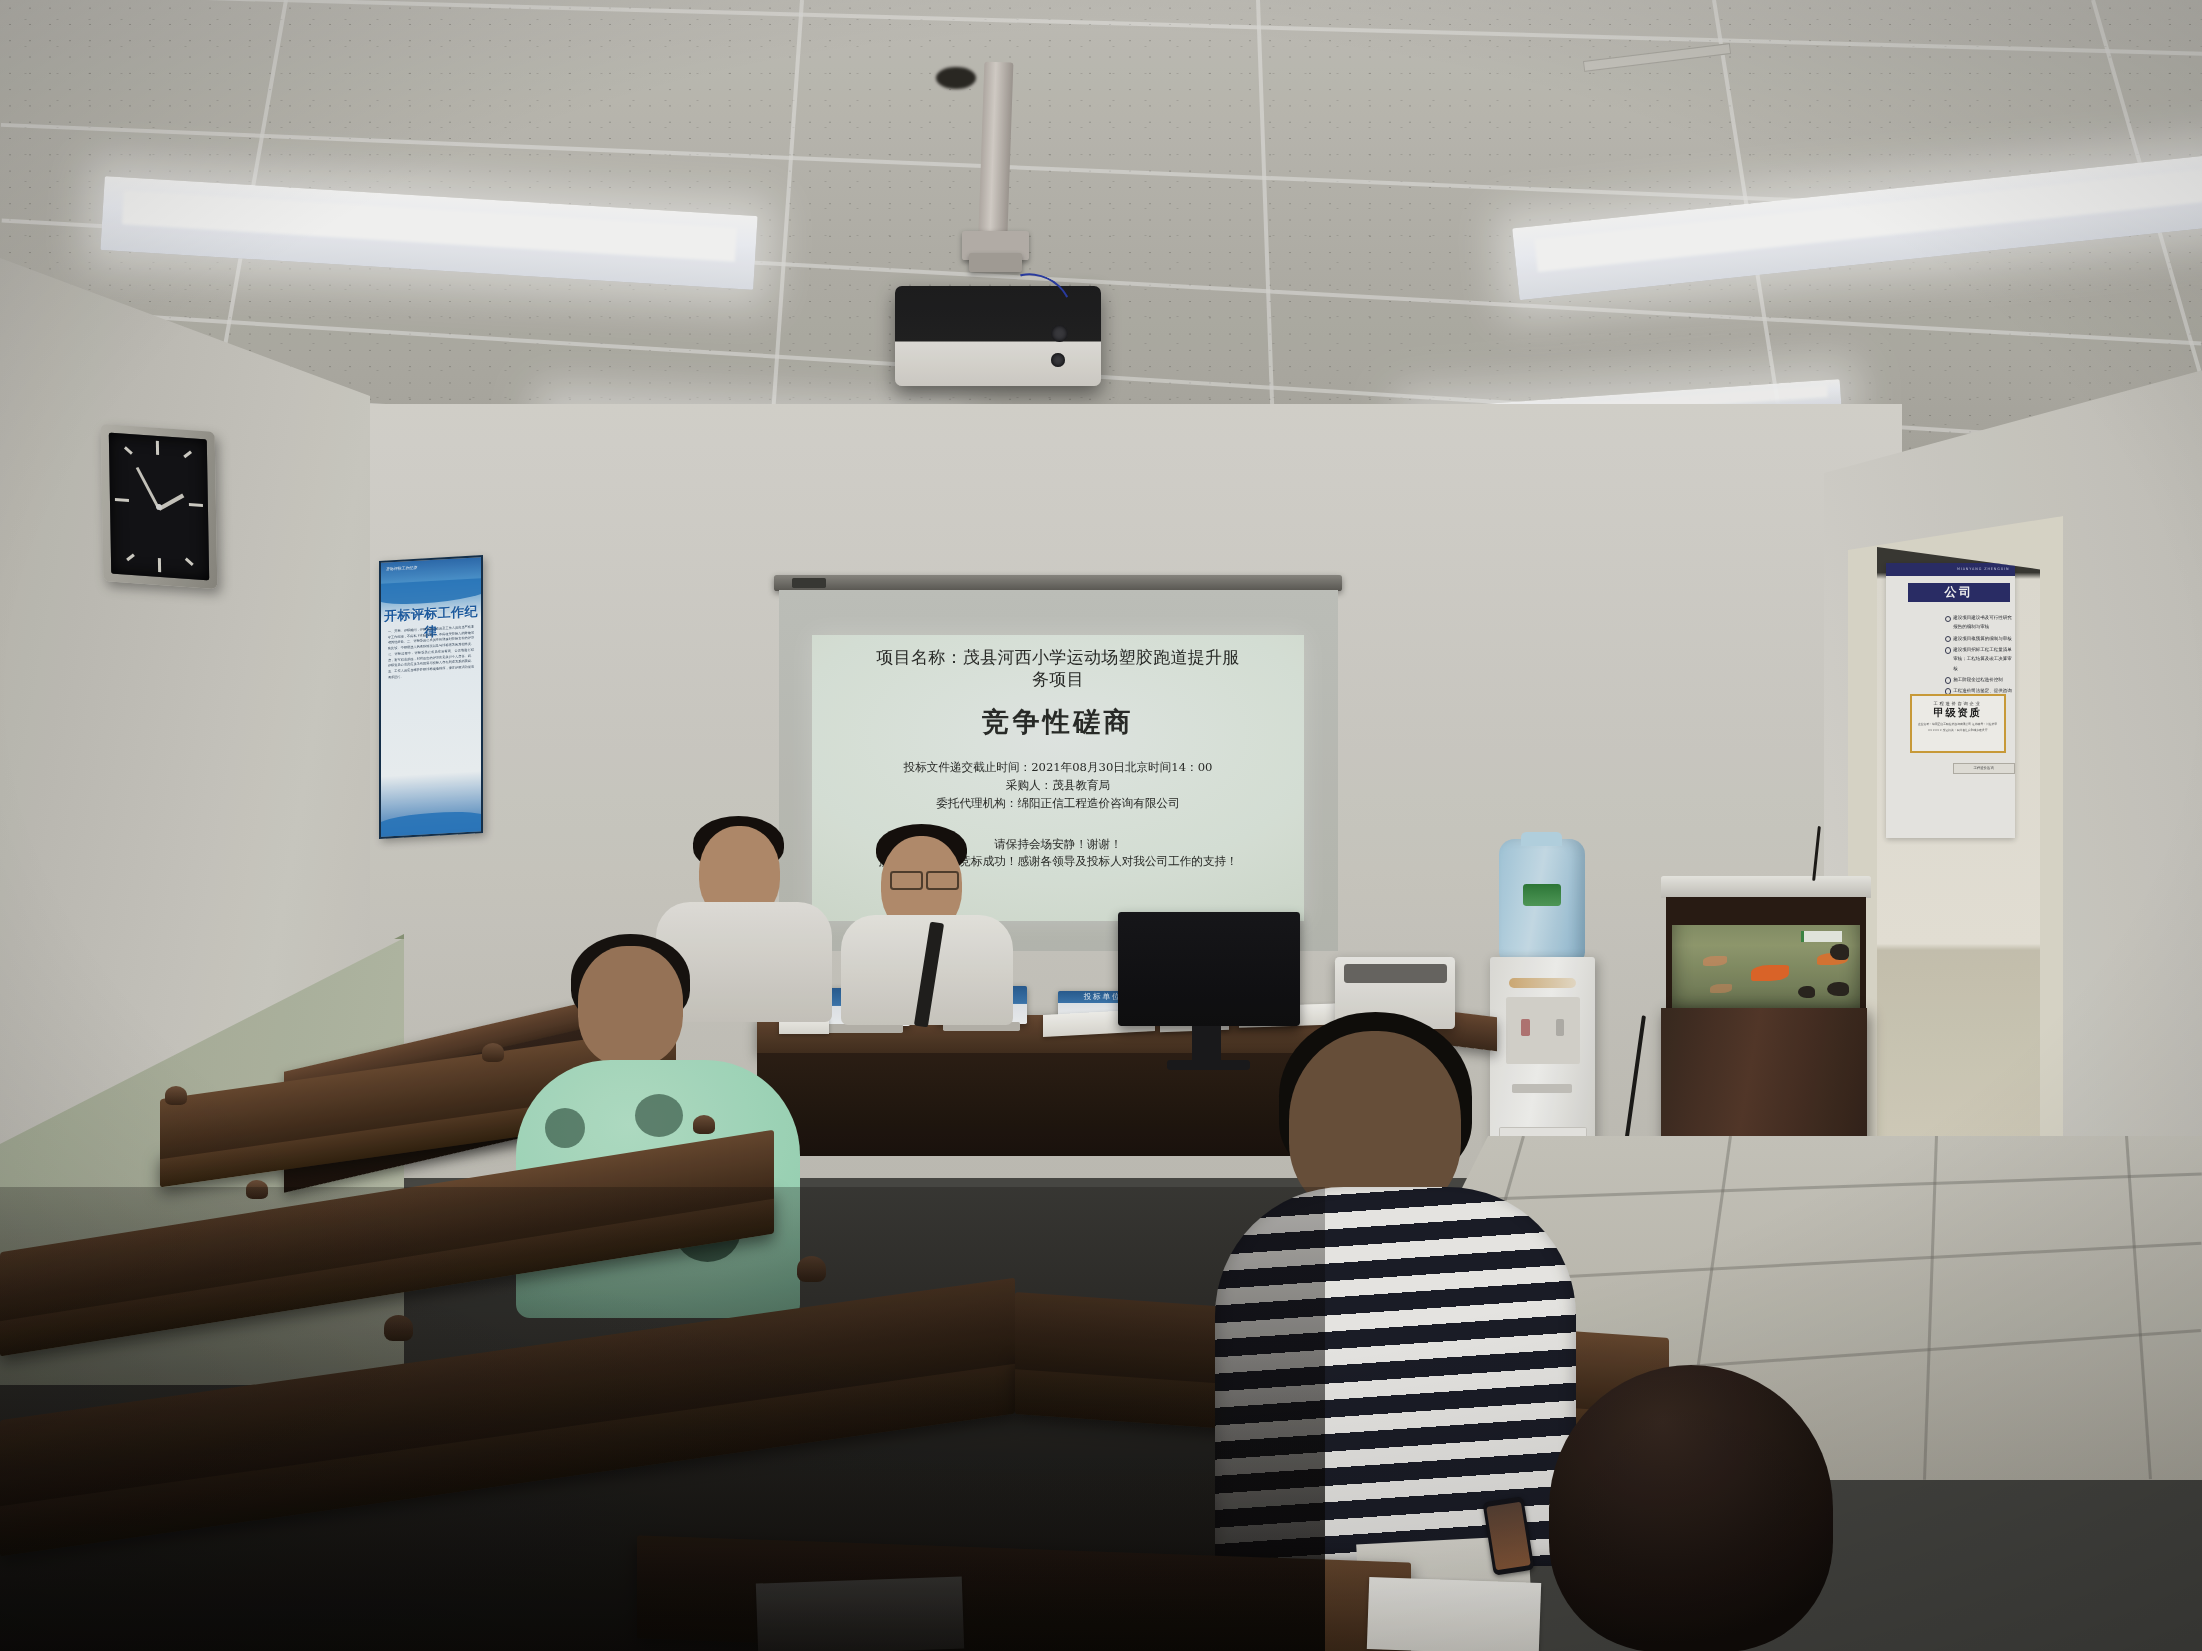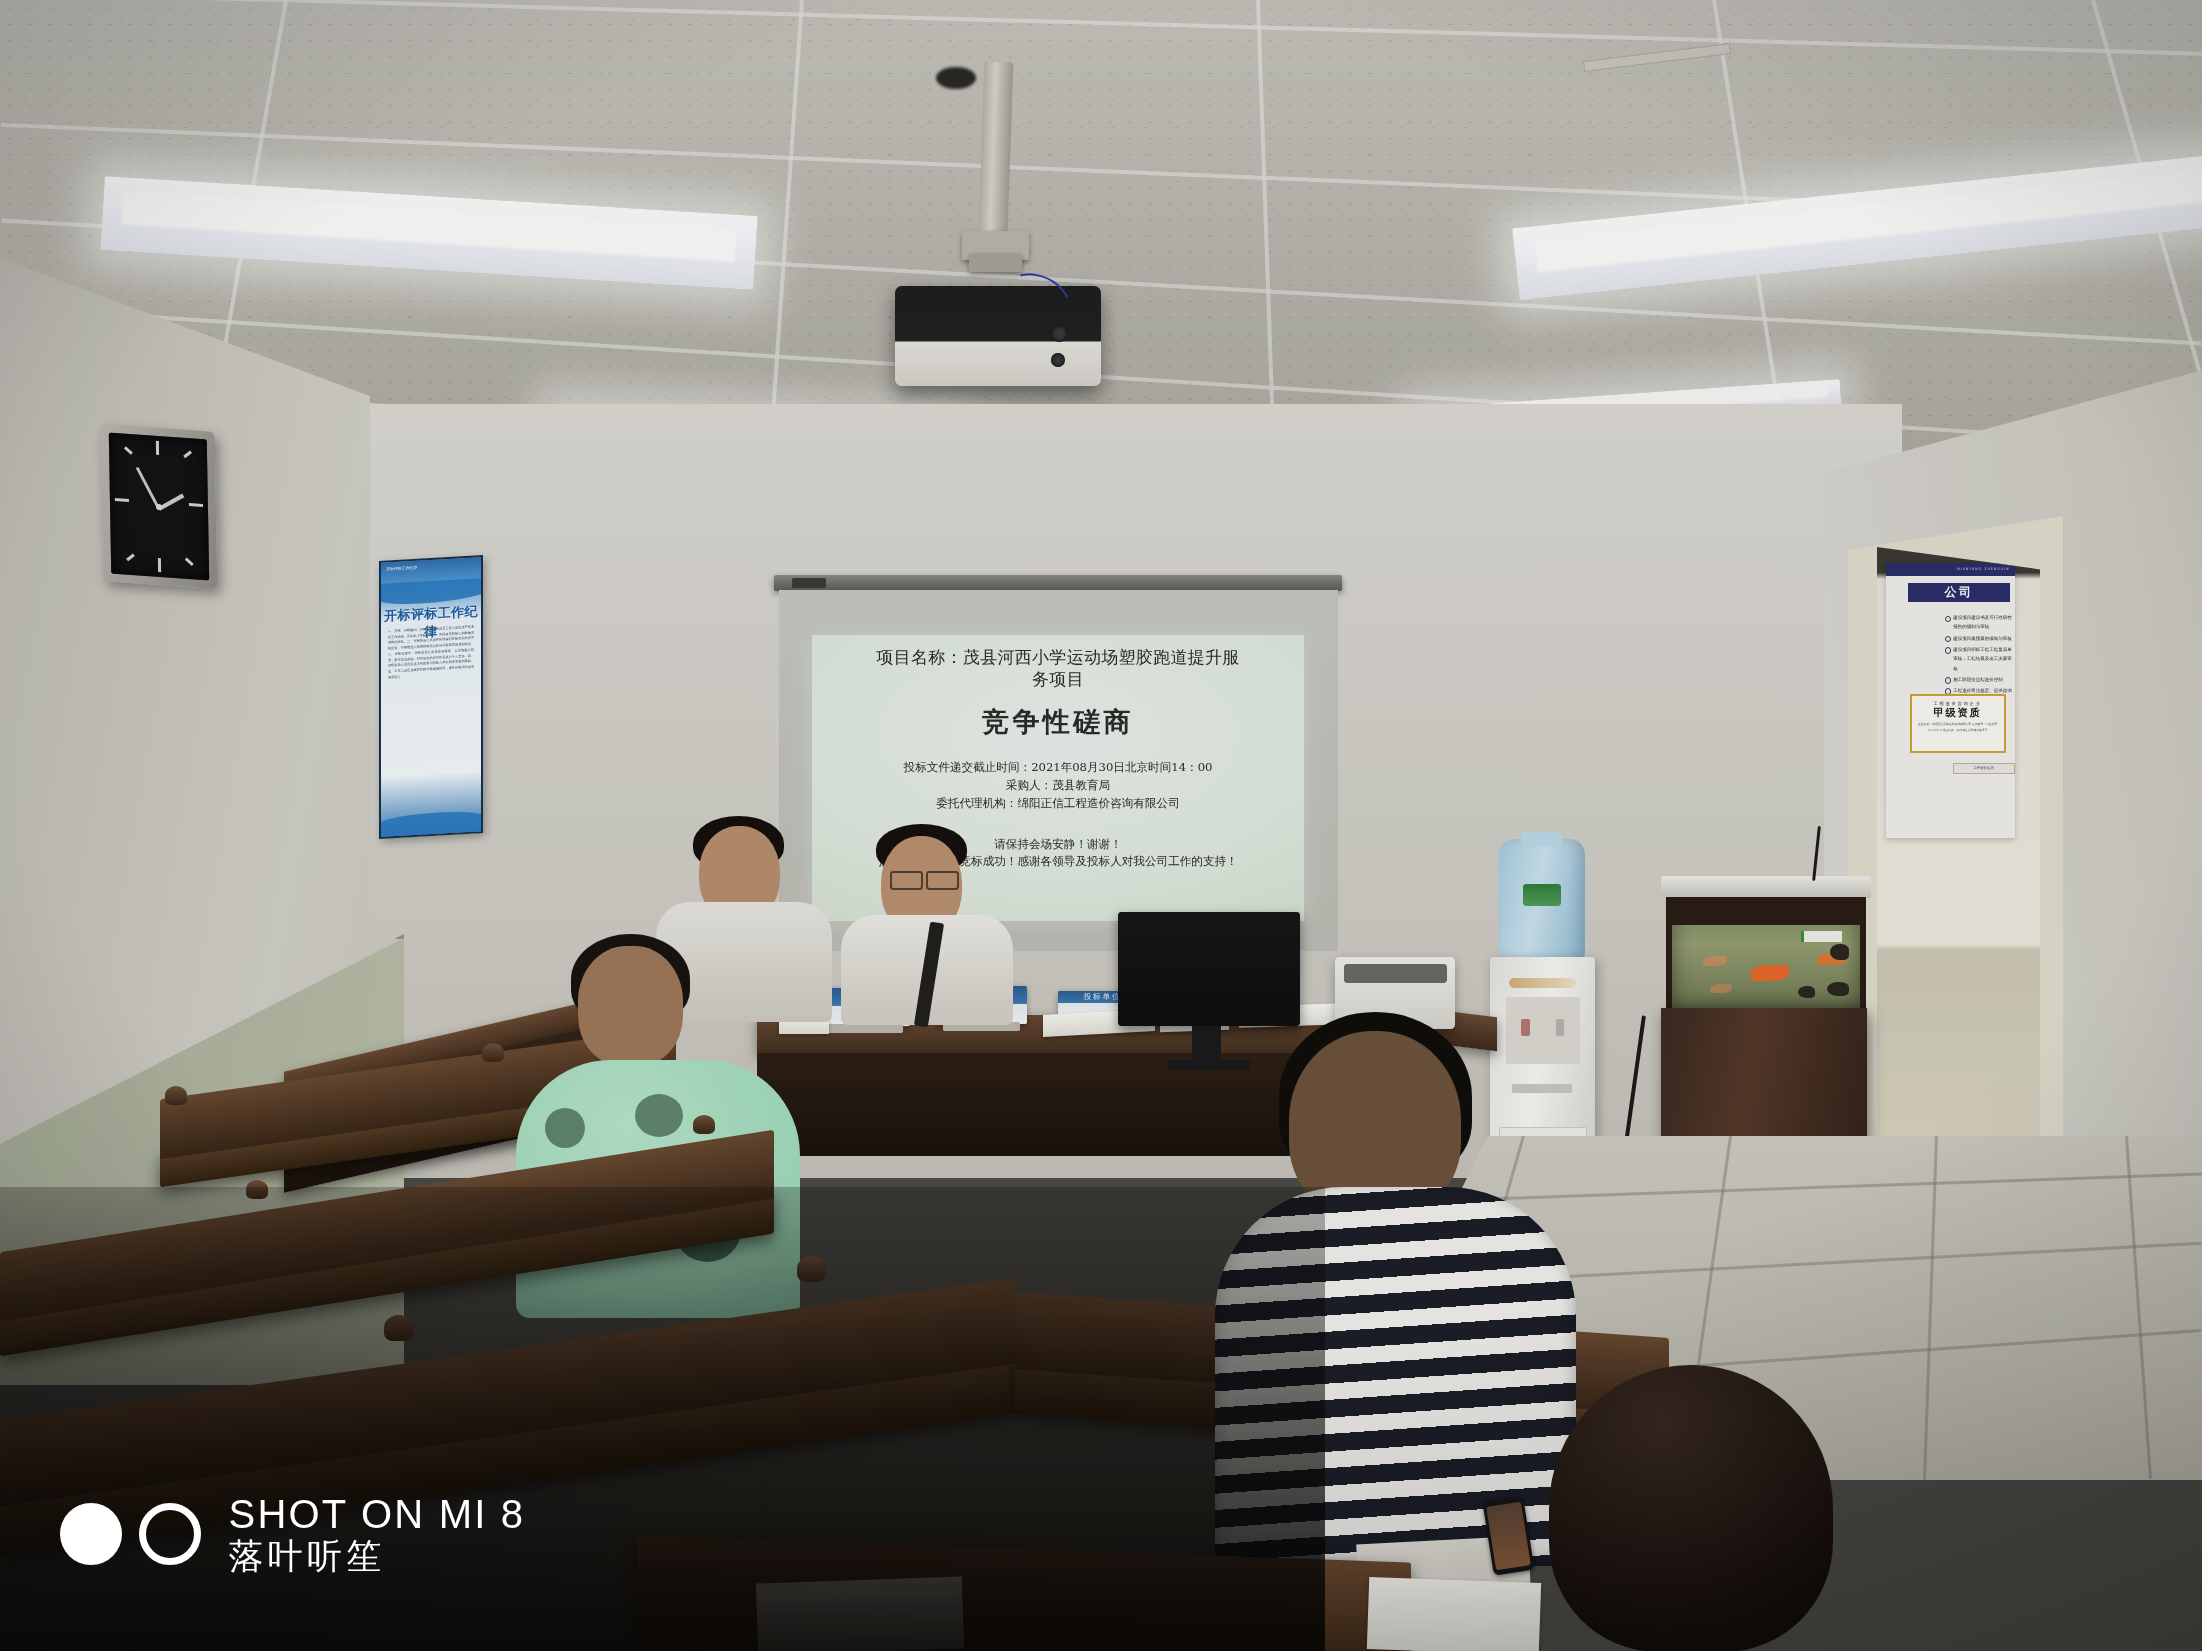--- a/index.html
+++ b/index.html
@@ -672,25 +672,15 @@
 
   <div class="bench" style="left:637px;top:1549px;width:774px;height:103px;transform:skewY(2deg);
               background:linear-gradient(180deg,#6b4a31,#3c2817);"></div>
   <div class="doc" style="left:757px;top:1580px;width:206px;height:72px;transform:rotate(-2deg);"></div>
   <div class="doc" style="left:1368px;top:1580px;width:172px;height:72px;transform:rotate(2deg);"></div>
 
   <div class="dark-fore"></div>
   <div class="warm"></div>
   <div class="vignette"></div>
 
-  <div class="wm">
-    <div class="wm-dots">
-      <div class="wm-dot-filled"></div>
-      <div class="wm-dot-ring"></div>
-    </div>
-    <div class="wm-text">
-      <div class="wm-line1">SHOT ON MI 8</div>
-      <div class="wm-line2">落叶听笙</div>
-    </div>
-  </div>
 
 </div>
 
 
 </body></html>

